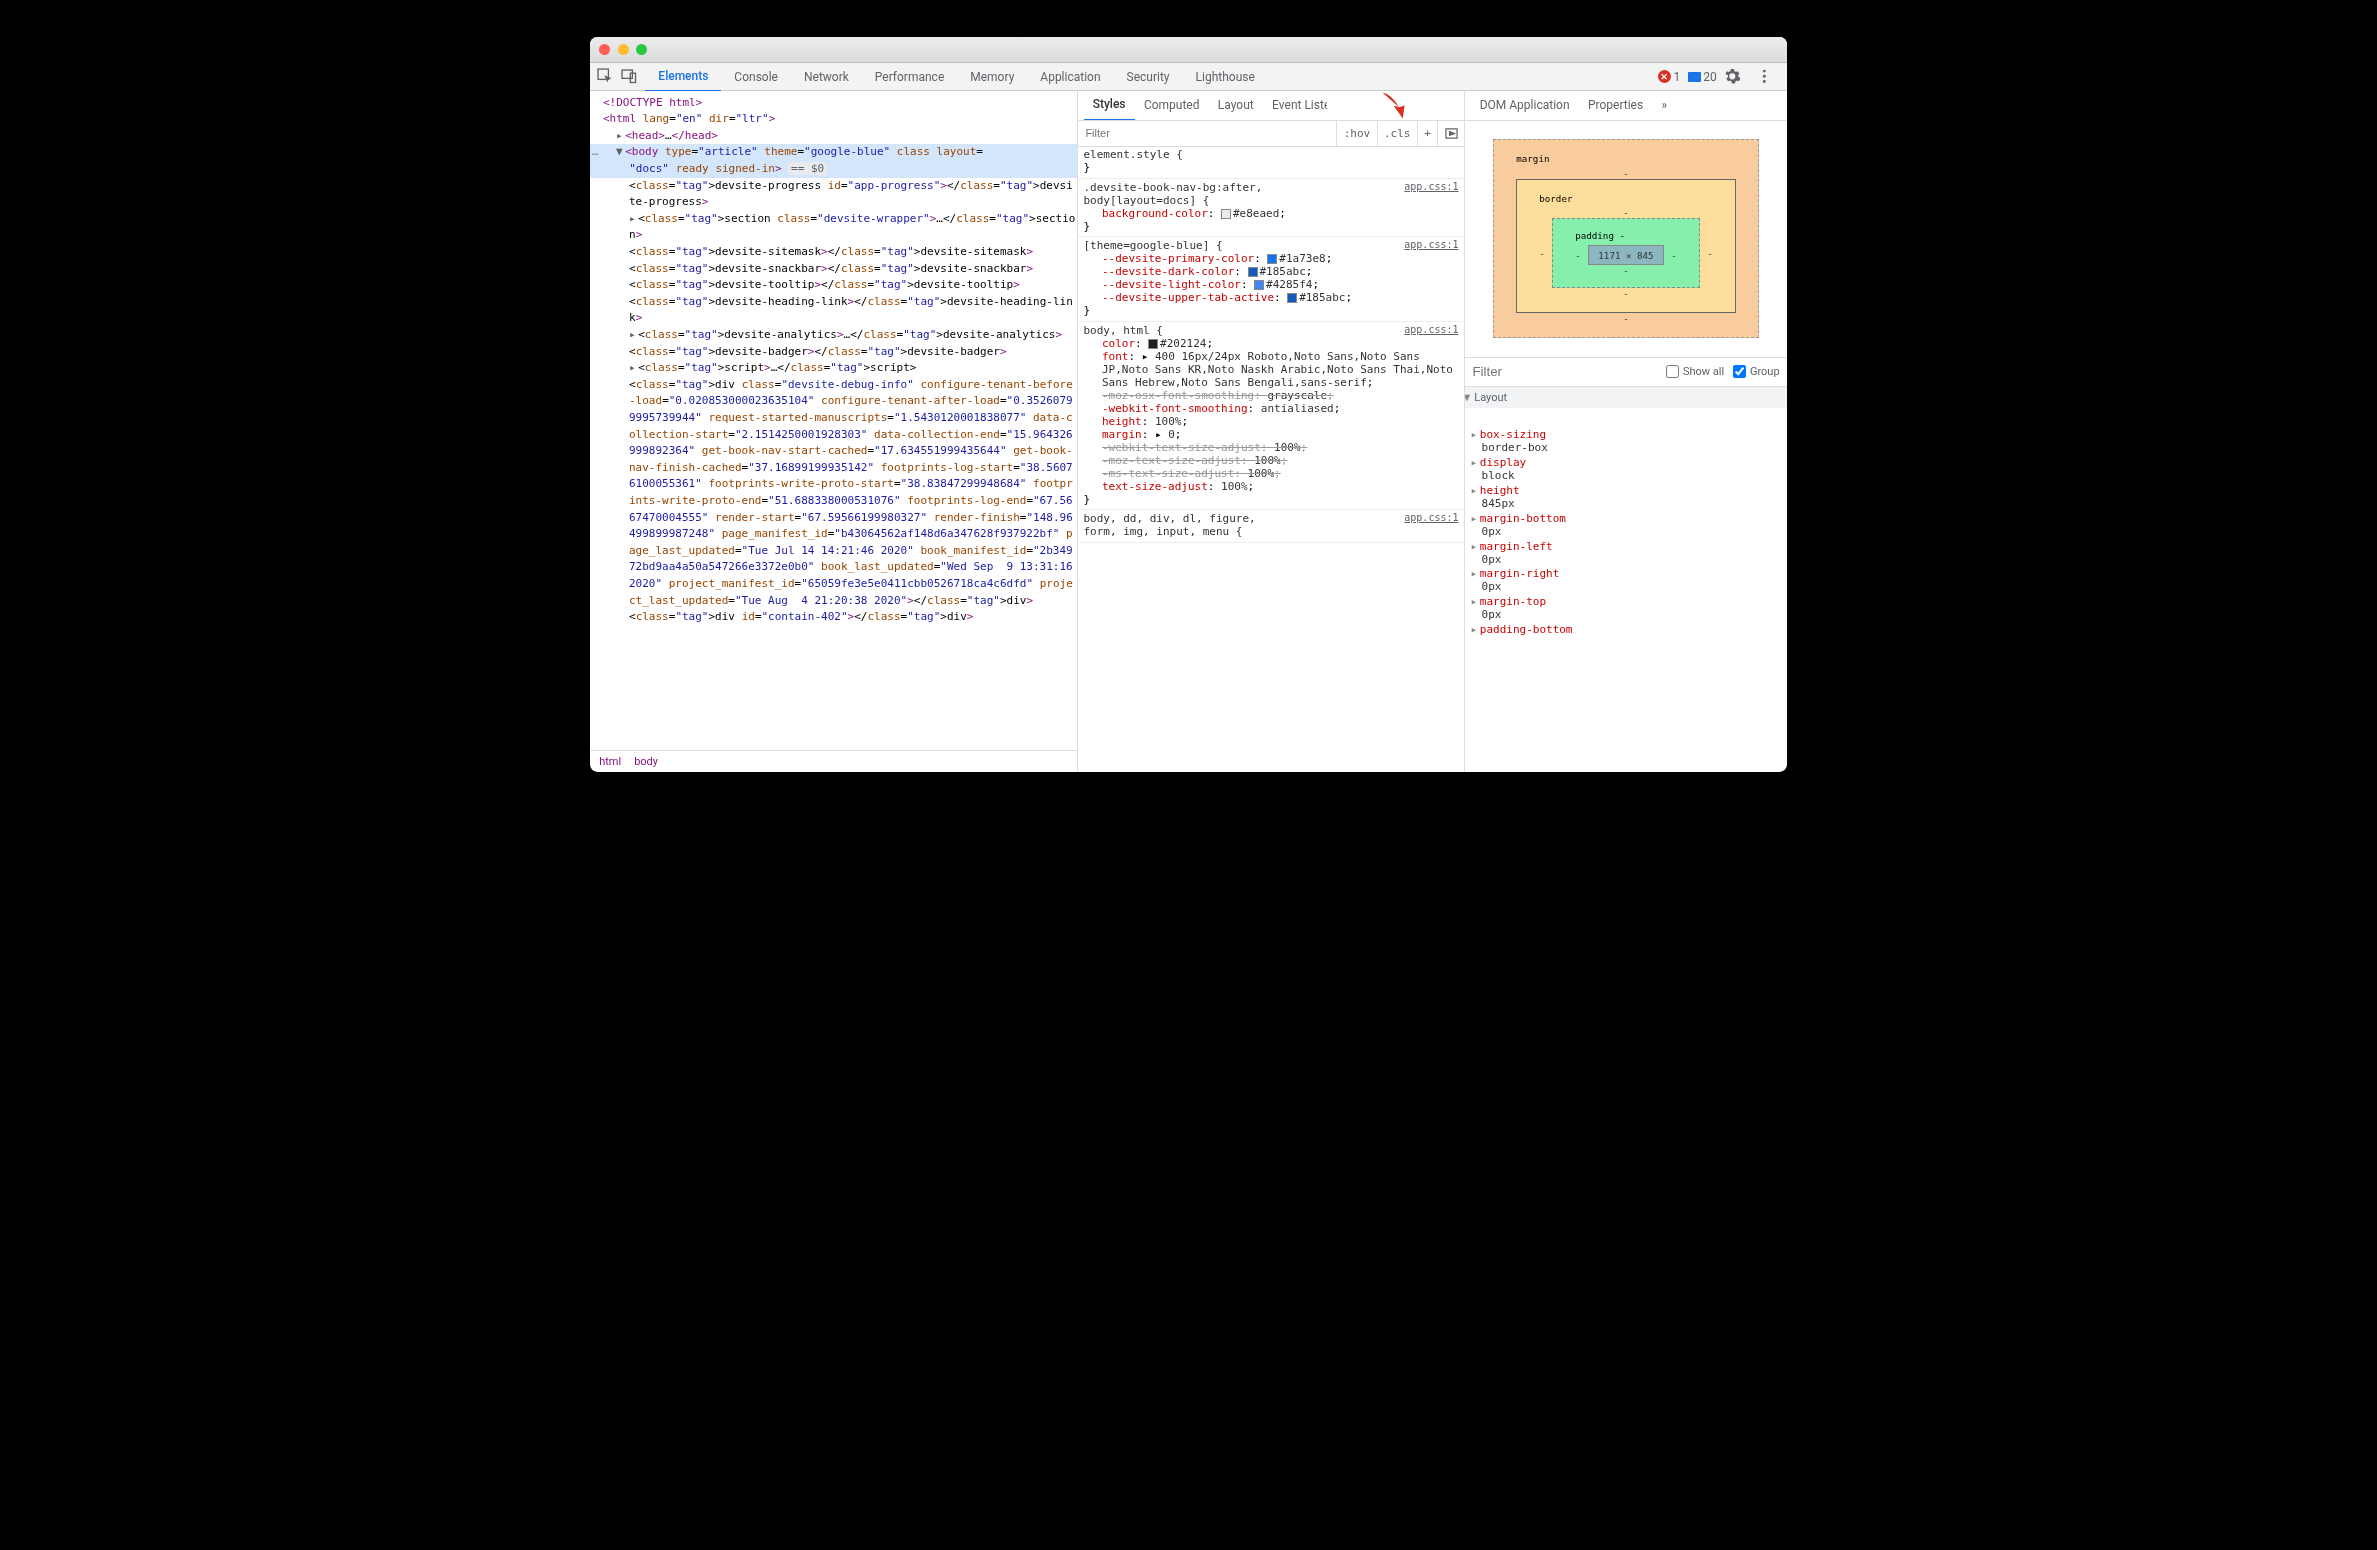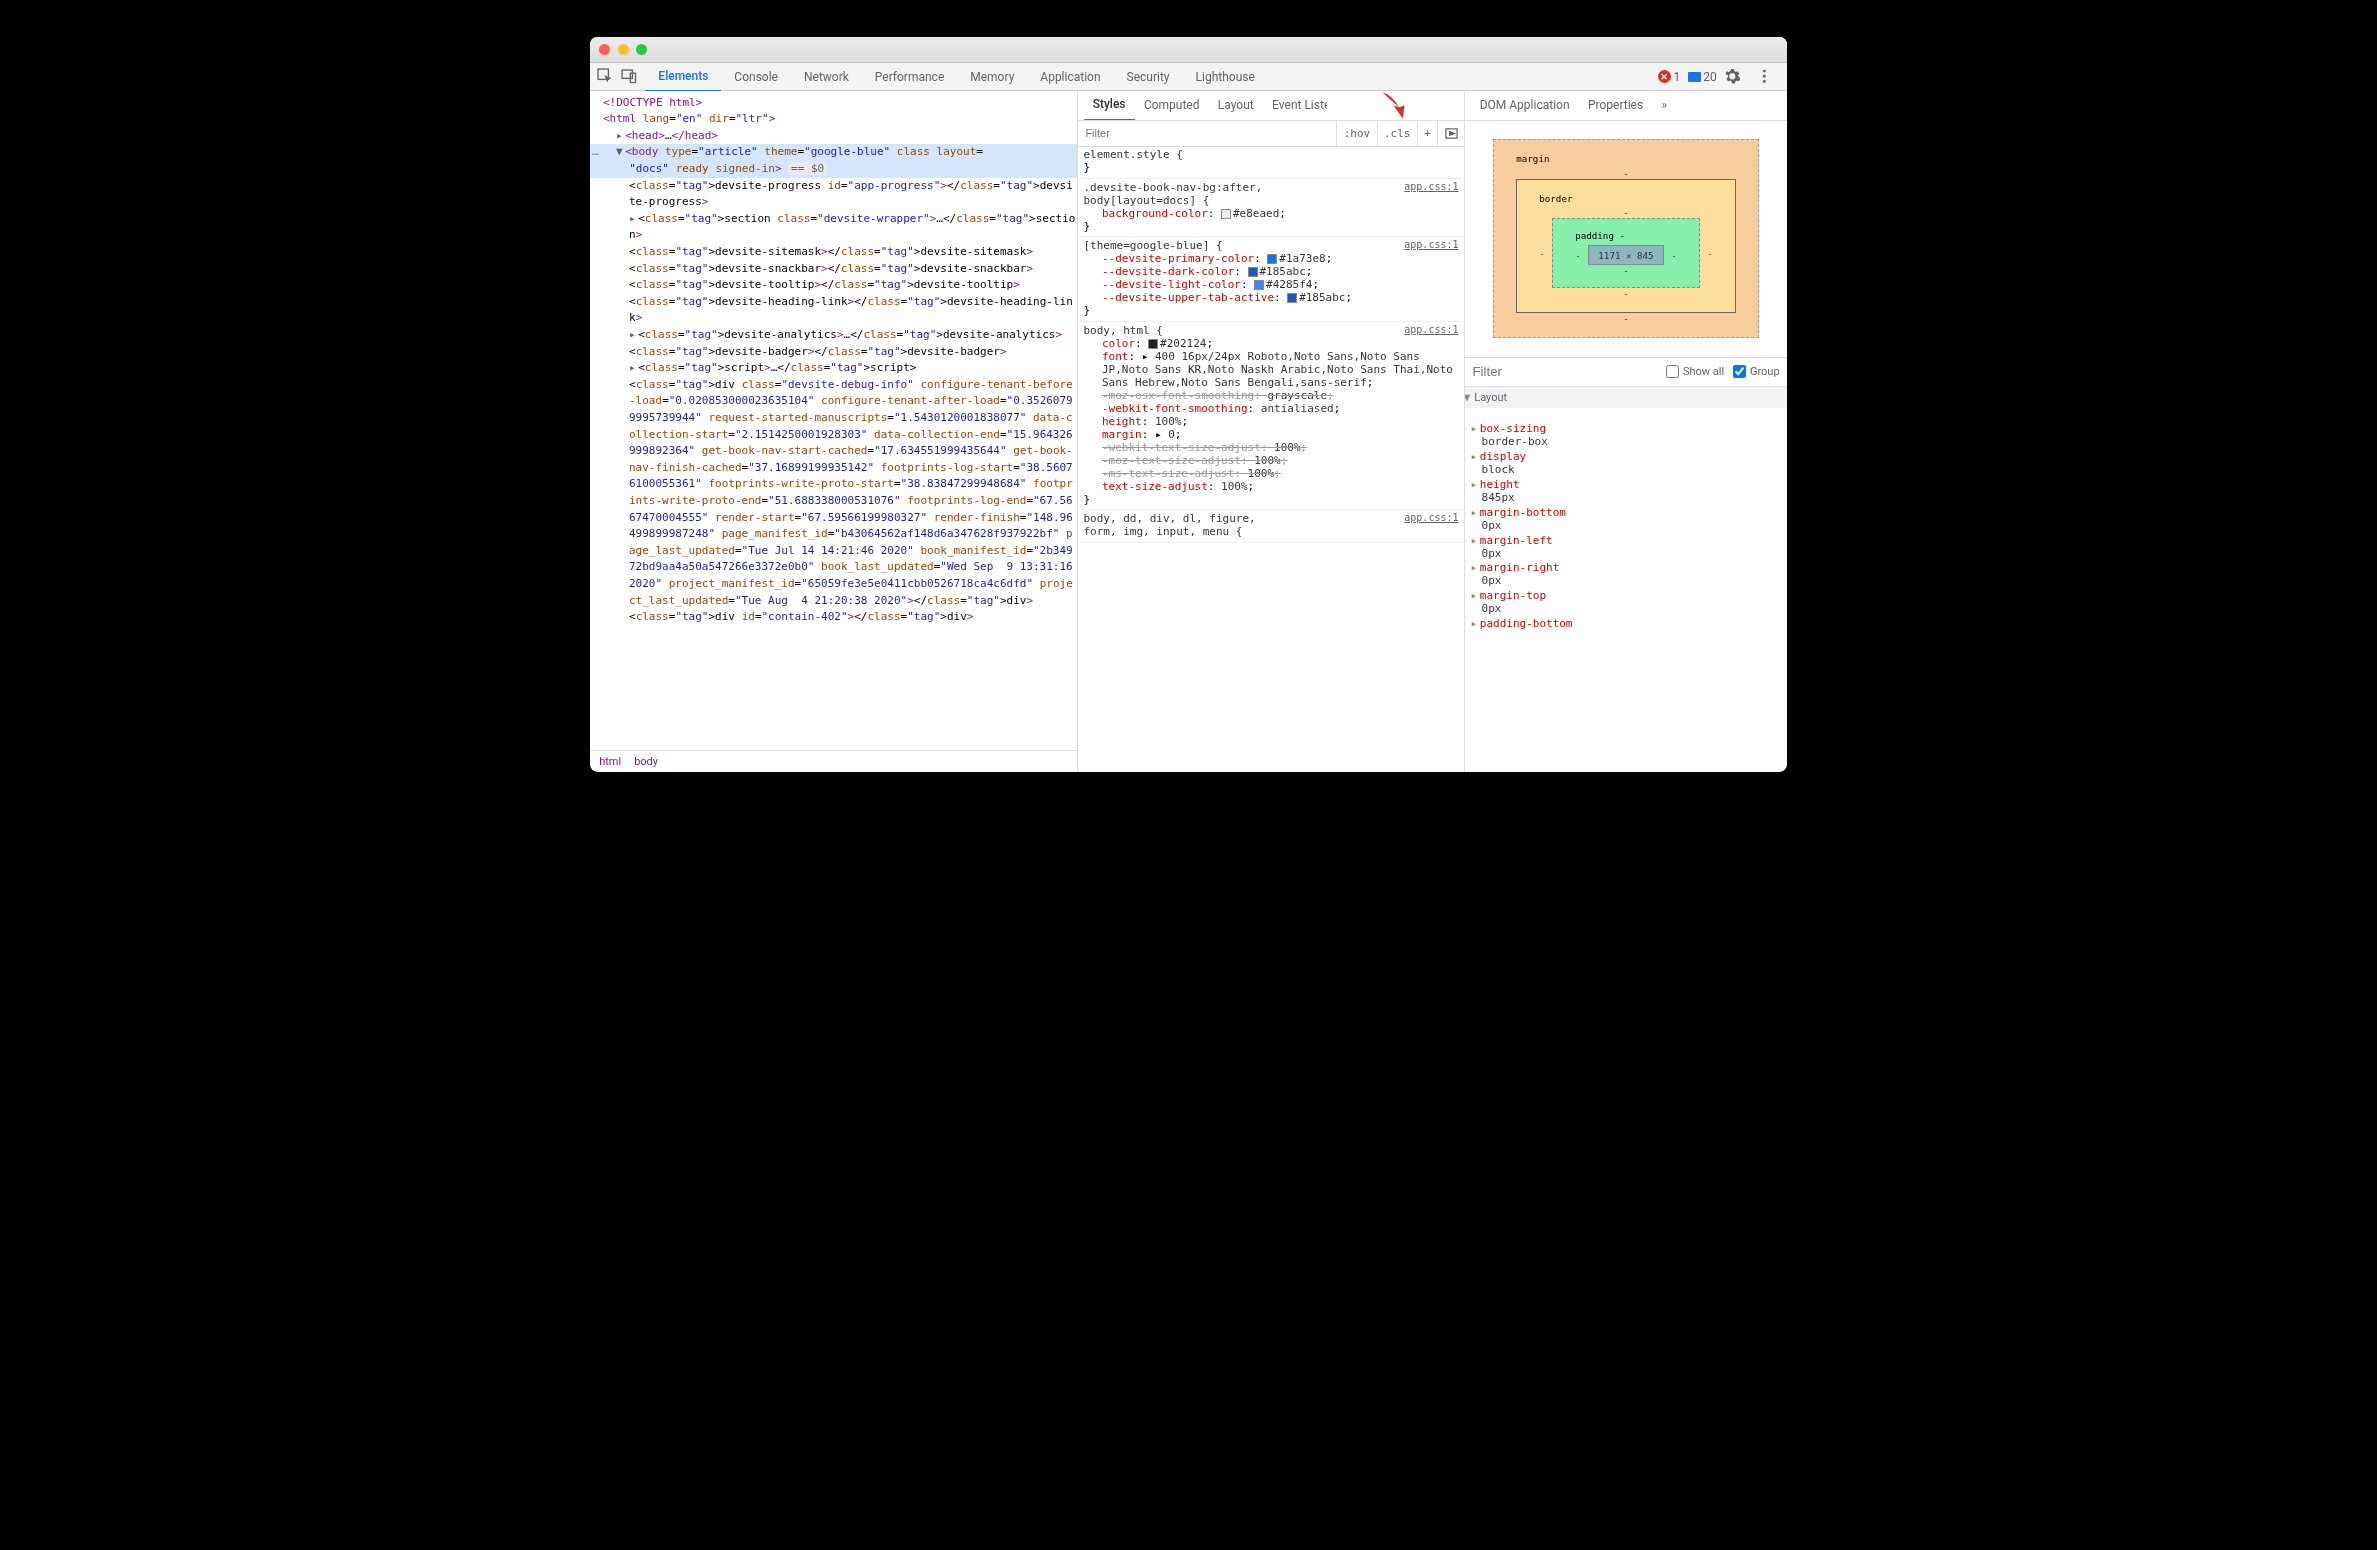--- a/index.html
+++ b/index.html
@@ -67,21 +67,21 @@
 .bm-border { background: #fddd9b; border: 0.9px solid #666; padding: 13px 22px; }
 .bm-padding { background: #86efac; border: 0.9px dashed #888; padding: 11px 22px; }
 .bm-content { background: #8cb6c0; border: 0.9px solid #888; padding: 3.7px 9.2px; color: #333; }
 .bm-label { text-align: left; font-size: 9.2px; margin-bottom: 3.7px; }
 .bm-dash { color: #333; }
 .computed-filter { height: 29.5px; border-bottom: 0.9px solid #ddd; display:flex; align-items:center; padding: 0 7.4px; gap: 9.2px; font-size: 11px; color: #5f6368; }
 .computed-filter input[type=text] { border:none; flex:1; outline:none; }
 .chk { display:flex; align-items:center; gap:3.7px; }
 .chk input { margin:0; }
 .section-header { background: #f1f3f4; padding: 3.7px 7.4px; font-size: 11px; color: #5f6368; display:flex; align-items:center; gap:3.7px; }
-.computed-list { overflow:auto; flex:1; font-family: Menlo, monospace; font-size: 11px; padding: 14px 0; }
+.computed-list { overflow:auto; flex:1; font-family: Menlo, monospace; font-size: 11px; padding: 20px 0; }
 .comp-row { padding: 0.9px 7.4px 0.9px 16.6px; }
 .comp-name { color: #c80000; }
 .comp-val { color: #333; }
 .tw { color: #888; display:inline-block; width:9.2px; margin-left:-11px; }
 .rel { position: relative; }
 </style>
 </head>
 <body>
 
 <div class="window">

